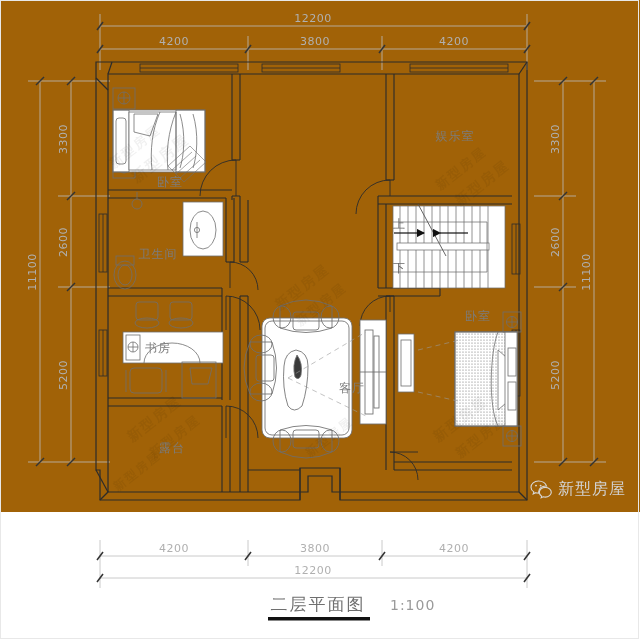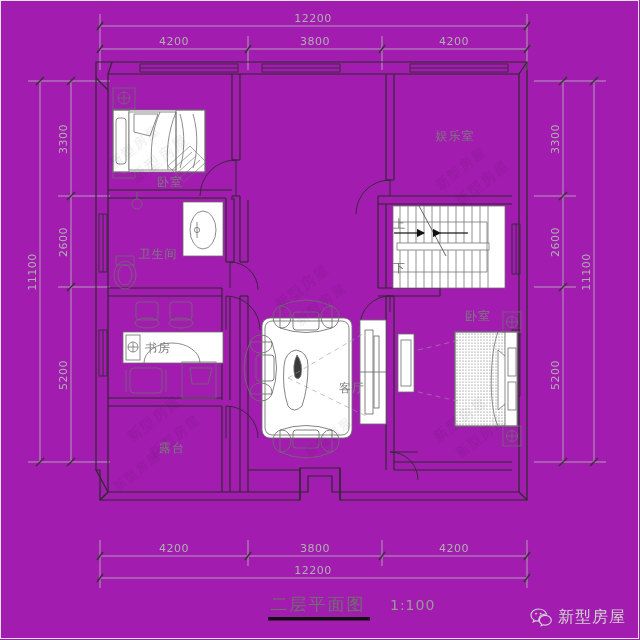--- a/index.html
+++ b/index.html
@@ -8,22 +8,22 @@
   }
   body {
     width: 640px; height: 640px;
     font-family: "Liberation Sans", sans-serif;
     position: relative;
     overflow: hidden;
   }
   #stage {
     position: absolute;
     left: 0; top: 0;
-    width: 640px; height: 640px;
-    background: #a21caf;
+    width: 640px; height: 512px;
+    background: #a16207;
   }
   svg#plan {
     position: absolute;
     left: 0; top: 0;
     width: 640px; height: 640px;
   }
   .frame-border {
     position: absolute;
     left: 0; top: 0;
     width: 639px; height: 639px;

